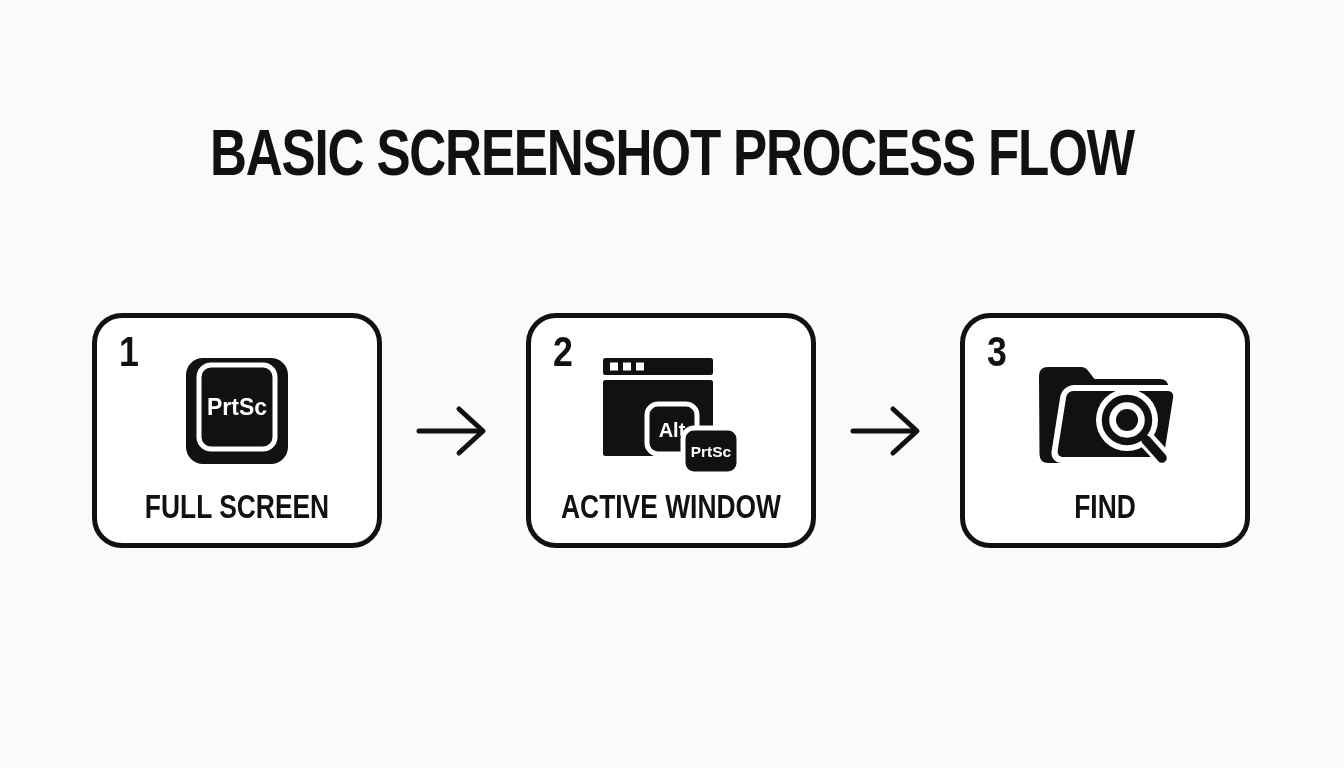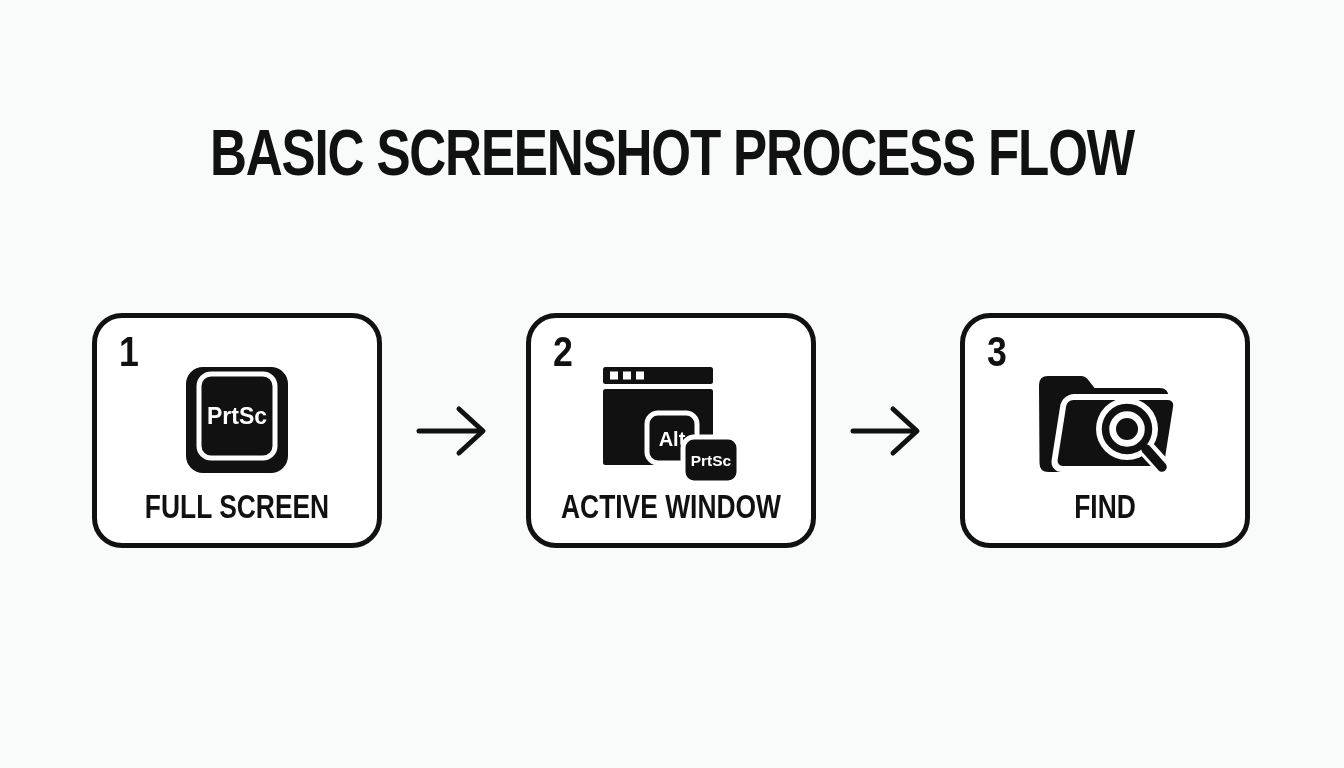--- a/index.html
+++ b/index.html
@@ -49,21 +49,21 @@
     position: absolute;
     top: 10px; left: 22px;
     font-size: 42px;
     font-weight: 700;
     transform: scaleX(0.85);
     transform-origin: left top;
   }
 
   .icon-wrap {
     position: absolute;
-    top: 45px; left: 0; right: 0;
+    top: 36px; left: 0; right: 0;
     display: flex;
     justify-content: center;
   }
 
   .step-label {
     position: absolute;
     top: 170px; left: 0; right: 0;
     text-align: center;
     font-size: 33px;
     font-weight: 700;

